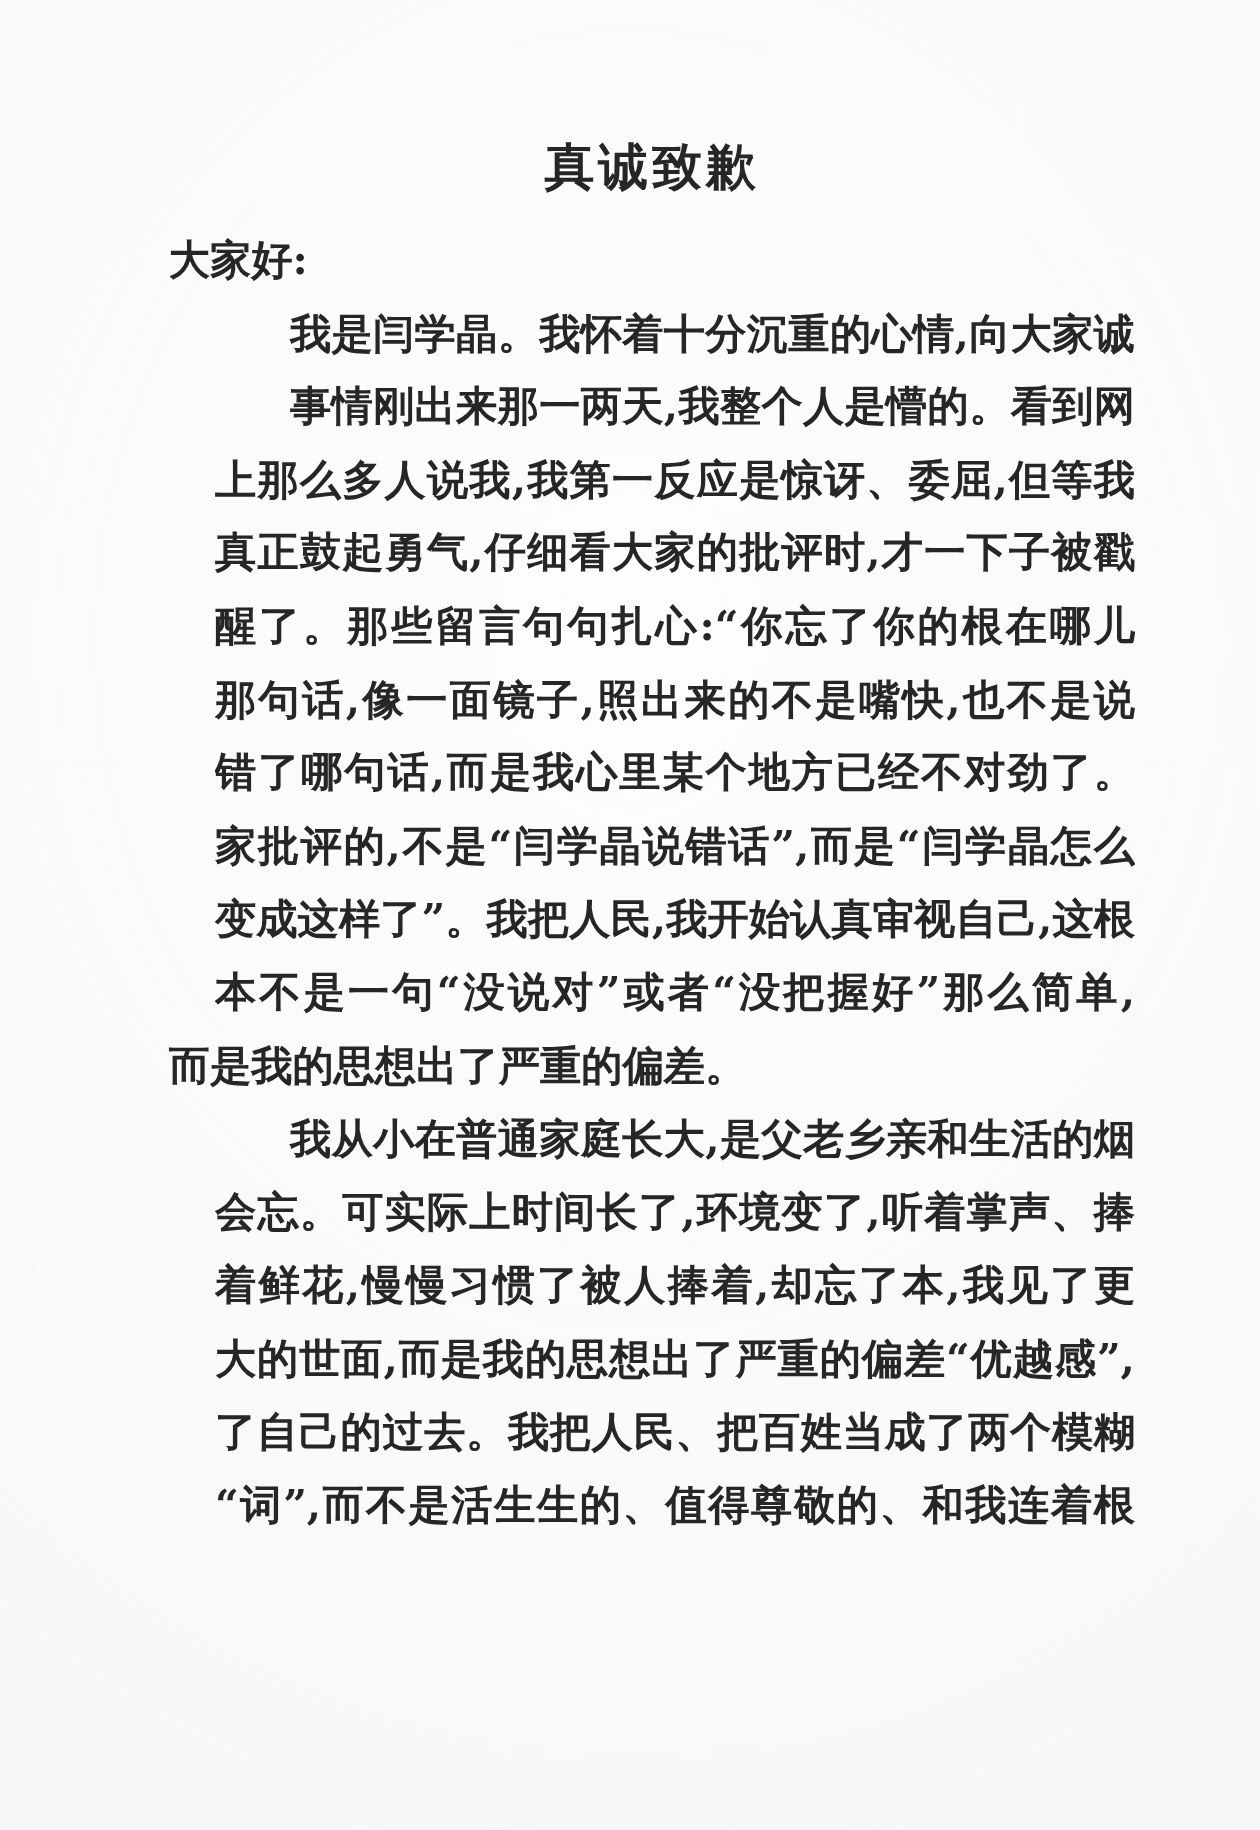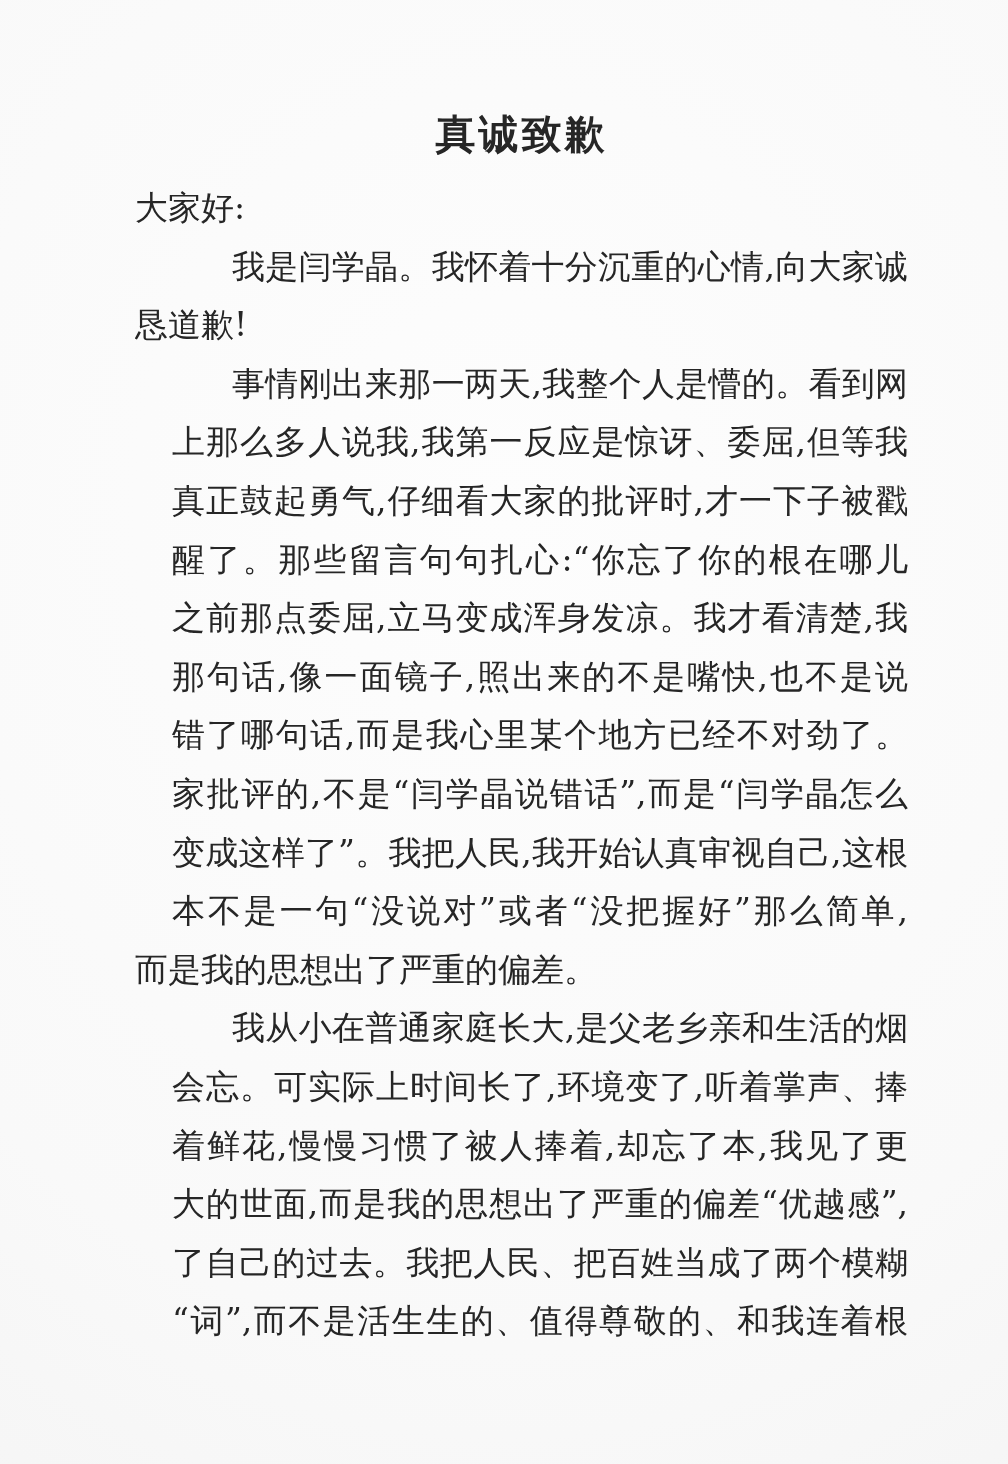--- a/index.html
+++ b/index.html
@@ -34,44 +34,43 @@
     width: 773px;
     font-size: 33px;
     line-height: 58.6px;
   }
   .line {
     height: 58.6px;
     overflow: hidden;
     text-align: justify;
     text-align-last: left;
     white-space: normal;
+    font-weight: bold;
   }
   .line.fill {
     text-align-last: justify;
     margin-left: 37px;
   }
   .line.indent {
     text-indent: 60px;
   }
 </style>
 </head>
 <body>
 
 <div class="page">
   <h1 class="title">真诚致歉</h1>
   <div class="body">
 
   <div class="line">大家好:</div>
       <div class="line indent fill">我是闫学晶。我怀着十分沉重的心情,向大家诚</div>
-      <div class="line">恳道歉!</div>
       <div class="line indent fill">事情刚出来那一两天,我整个人是懵的。看到网</div>
       <div class="line fill">上那么多人说我,我第一反应是惊讶、委屈,但等我</div>
       <div class="line fill">真正鼓起勇气,仔细看大家的批评时,才一下子被戳</div>
       <div class="line fill">醒了。那些留言句句扎心:“你忘了你的根在哪儿了!”</div>
-      <div class="line fill">之前那点委屈,立马变成浑身发凉。我才看清楚,我</div>
       <div class="line fill">那句话,像一面镜子,照出来的不是嘴快,也不是说</div>
       <div class="line fill">错了哪句话,而是我心里某个地方已经不对劲了。大</div>
       <div class="line fill">家批评的,不是“闫学晶说错话”,而是“闫学晶怎么</div>
       <div class="line fill">变成这样了”。我把人民,我开始认真审视自己,这根</div>
       <div class="line fill">本不是一句“没说对”或者“没把握好”那么简单,</div>
       <div class="line">而是我的思想出了严重的偏差。</div>
       <div class="line indent fill">我从小在普通家庭长大,是父老乡亲和生活的烟</div>
       <div class="line fill">会忘。可实际上时间长了,环境变了,听着掌声、捧</div>
       <div class="line fill">着鲜花,慢慢习惯了被人捧着,却忘了本,我见了更</div>
       <div class="line fill">大的世面,而是我的思想出了严重的偏差“优越感”,忘</div>

